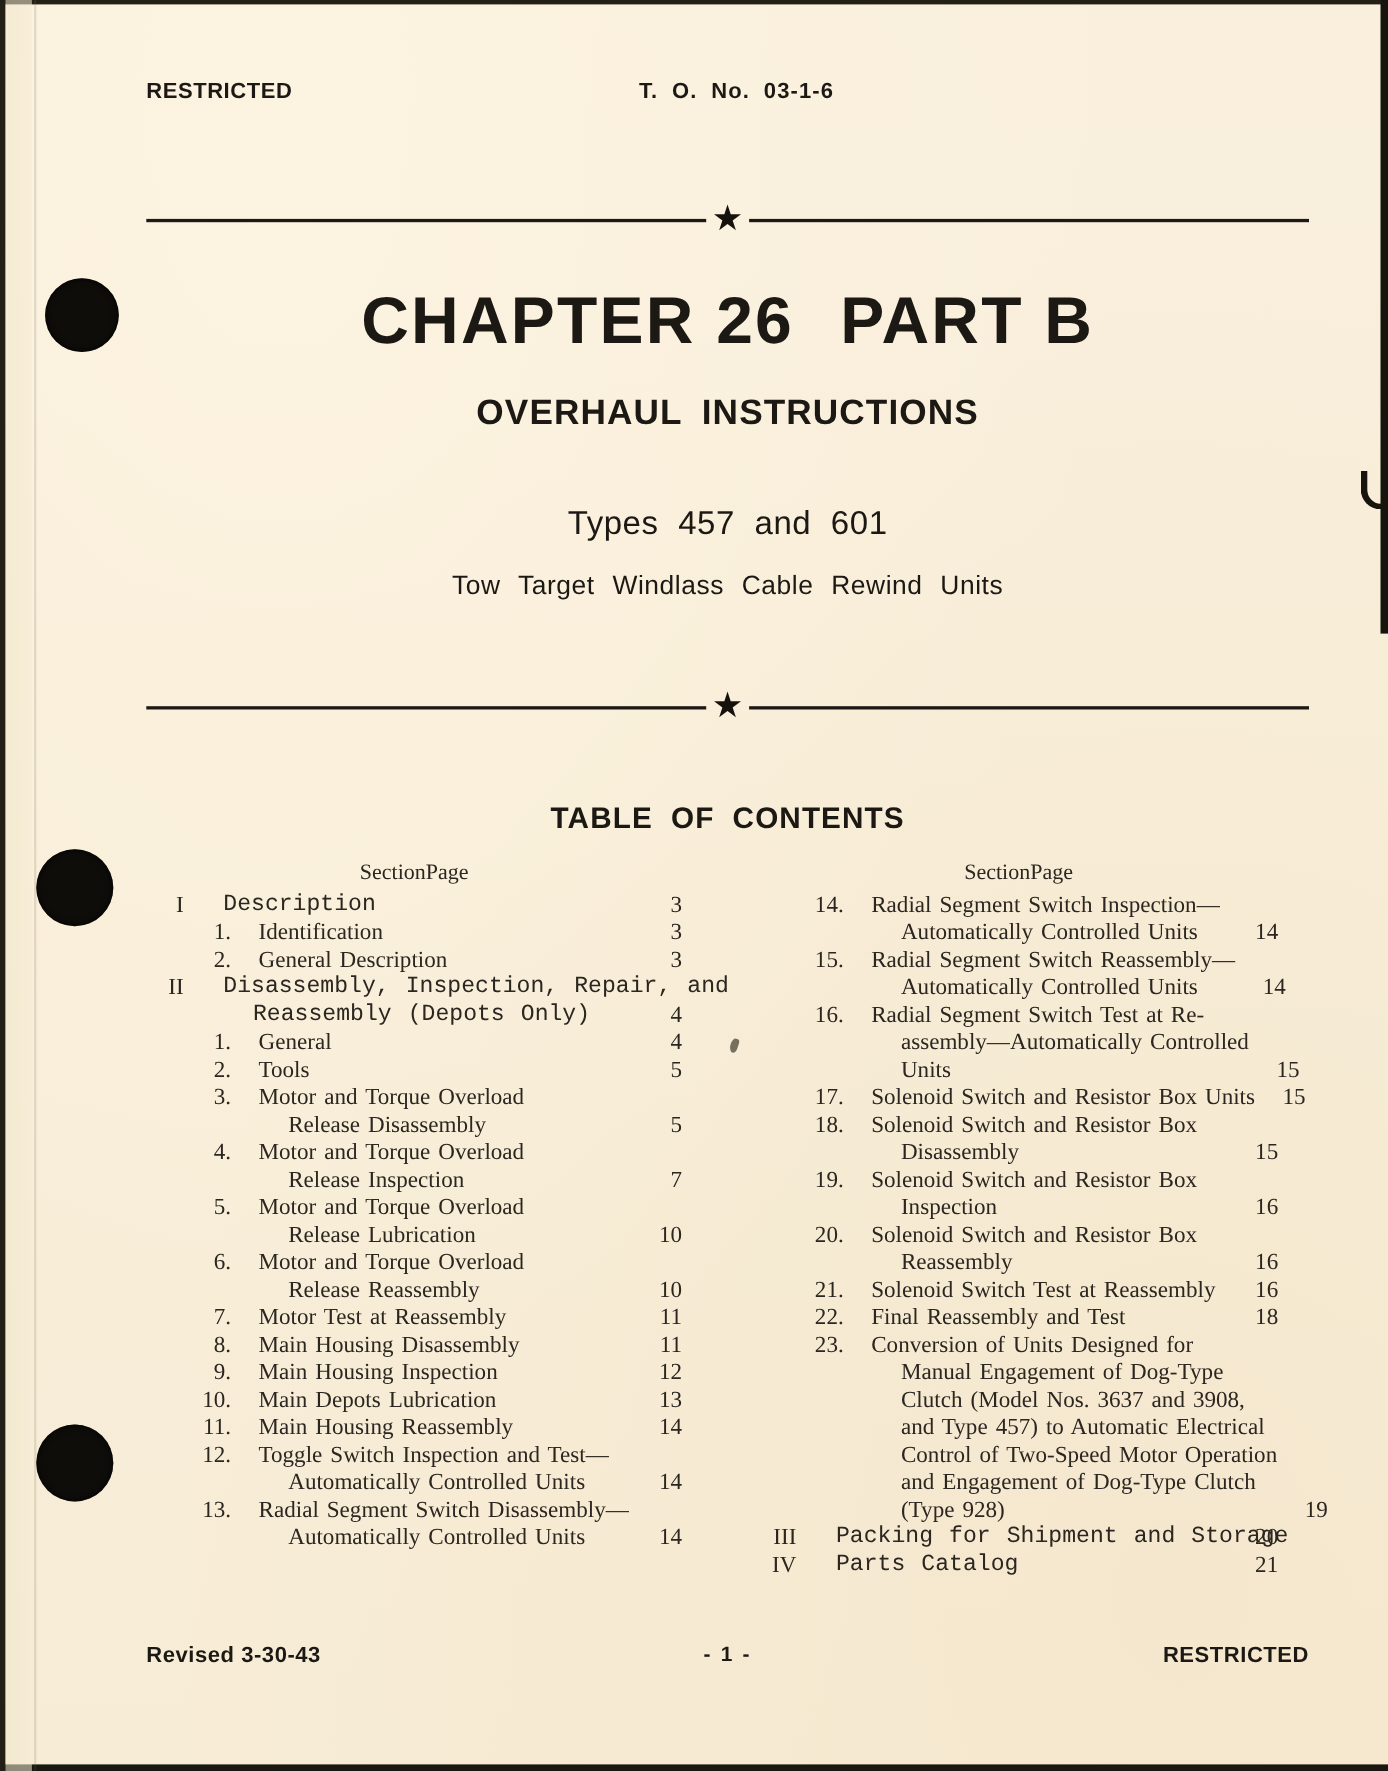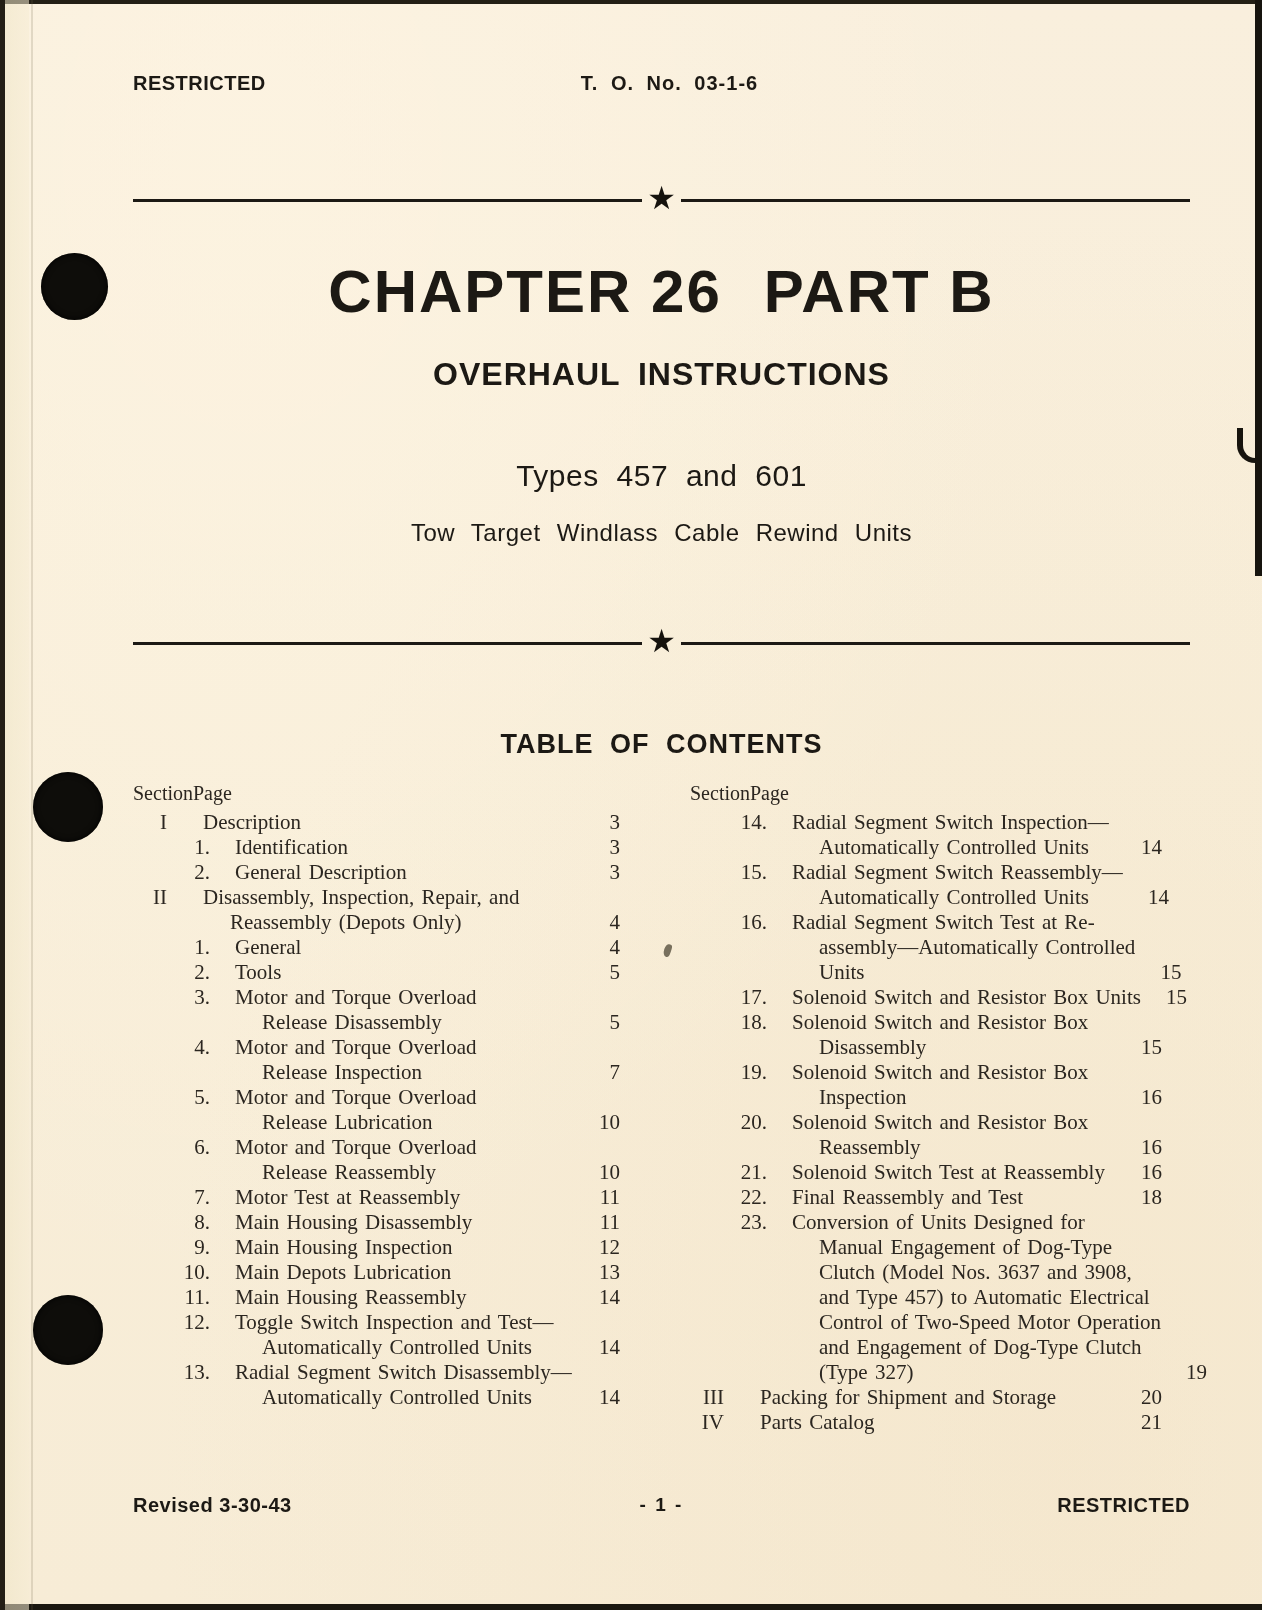--- a/index.html
+++ b/index.html
@@ -54,28 +54,28 @@
   .types-line { top:461px; text-align:center; font-size:30px; font-weight:normal;
     letter-spacing:.5px; word-spacing:9px; line-height:1; }
   .units-line { top:521px; text-align:center; font-size:24px; font-weight:normal;
     letter-spacing:.5px; word-spacing:9px; line-height:1; }
 
   .toc-title { top:731px; text-align:center; font-size:27px; font-weight:bold;
     letter-spacing:1px; word-spacing:8px; line-height:1; }
 
   .toc-grid { top:780px; display:grid; grid-template-columns:487px 472px; column-gap:70px;
     font-family:"Liberation Serif", serif; font-size:21px; line-height:25px; color:#2b2620; }
-  .col-header { display:flex; justify-content:flex-start; font-size:20px;
+  .col-header { display:flex; justify-content:center; font-size:20px;
     line-height:26px; margin-bottom:4px; color:#2b2620; }
 
   .entry { display:grid; grid-template-columns:34px 56px 1fr 46px; }
   .entry .num { grid-column:1 / 3; text-align:right; padding-right:13px; white-space:nowrap; }
   .entry.roman .num { grid-column:1 / 2; padding-right:0; }
   .entry .text { grid-column:3 / 4; padding-left:12px; }
-  .entry.roman .text { grid-column:2 / 4; padding-left:36px; }
+  .entry.roman .text { grid-column:2 / 4; padding-left:36px;font-family:Liberation Mono, monospace; }
   .entry .text .line { white-space:nowrap; word-spacing:2px; }
   .entry .text .cont { padding-left:27px; }
   .entry .page { grid-column:4; text-align:right; align-self:end; white-space:nowrap; }
 
   .doc-footer { top:1494px; display:flex; align-items:baseline; }
   .doc-footer .revised { font-size:20px; font-weight:bold; letter-spacing:.5px; }
   .doc-footer .page-num { position:absolute; left:0; right:0; text-align:center;
     font-size:19px; font-weight:bold; letter-spacing:2px; }
   .doc-footer .security { margin-left:auto; font-size:20px; font-weight:bold; letter-spacing:.5px; }
 
@@ -333,21 +333,21 @@
       </div>
       <div class="entry">
         <span class="num">23.</span>
         <div class="text">
           <div class="line">Conversion of Units Designed for</div>
           <div class="line cont">Manual Engagement of Dog-Type</div>
           <div class="line cont">Clutch (Model Nos. 3637 and 3908,</div>
           <div class="line cont">and Type 457) to Automatic Electrical</div>
           <div class="line cont">Control of Two-Speed Motor Operation</div>
           <div class="line cont">and Engagement of Dog-Type Clutch</div>
-          <div class="line cont">(Type 327)</div>
+          <div class="line cont">(Type 928)</div>
         </div>
         <span class="page">19</span>
       </div>
       <div class="entry roman">
         <span class="num">III</span>
         <div class="text">
           <div class="line">Packing for Shipment and Storage</div>
         </div>
         <span class="page">20</span>
       </div>

